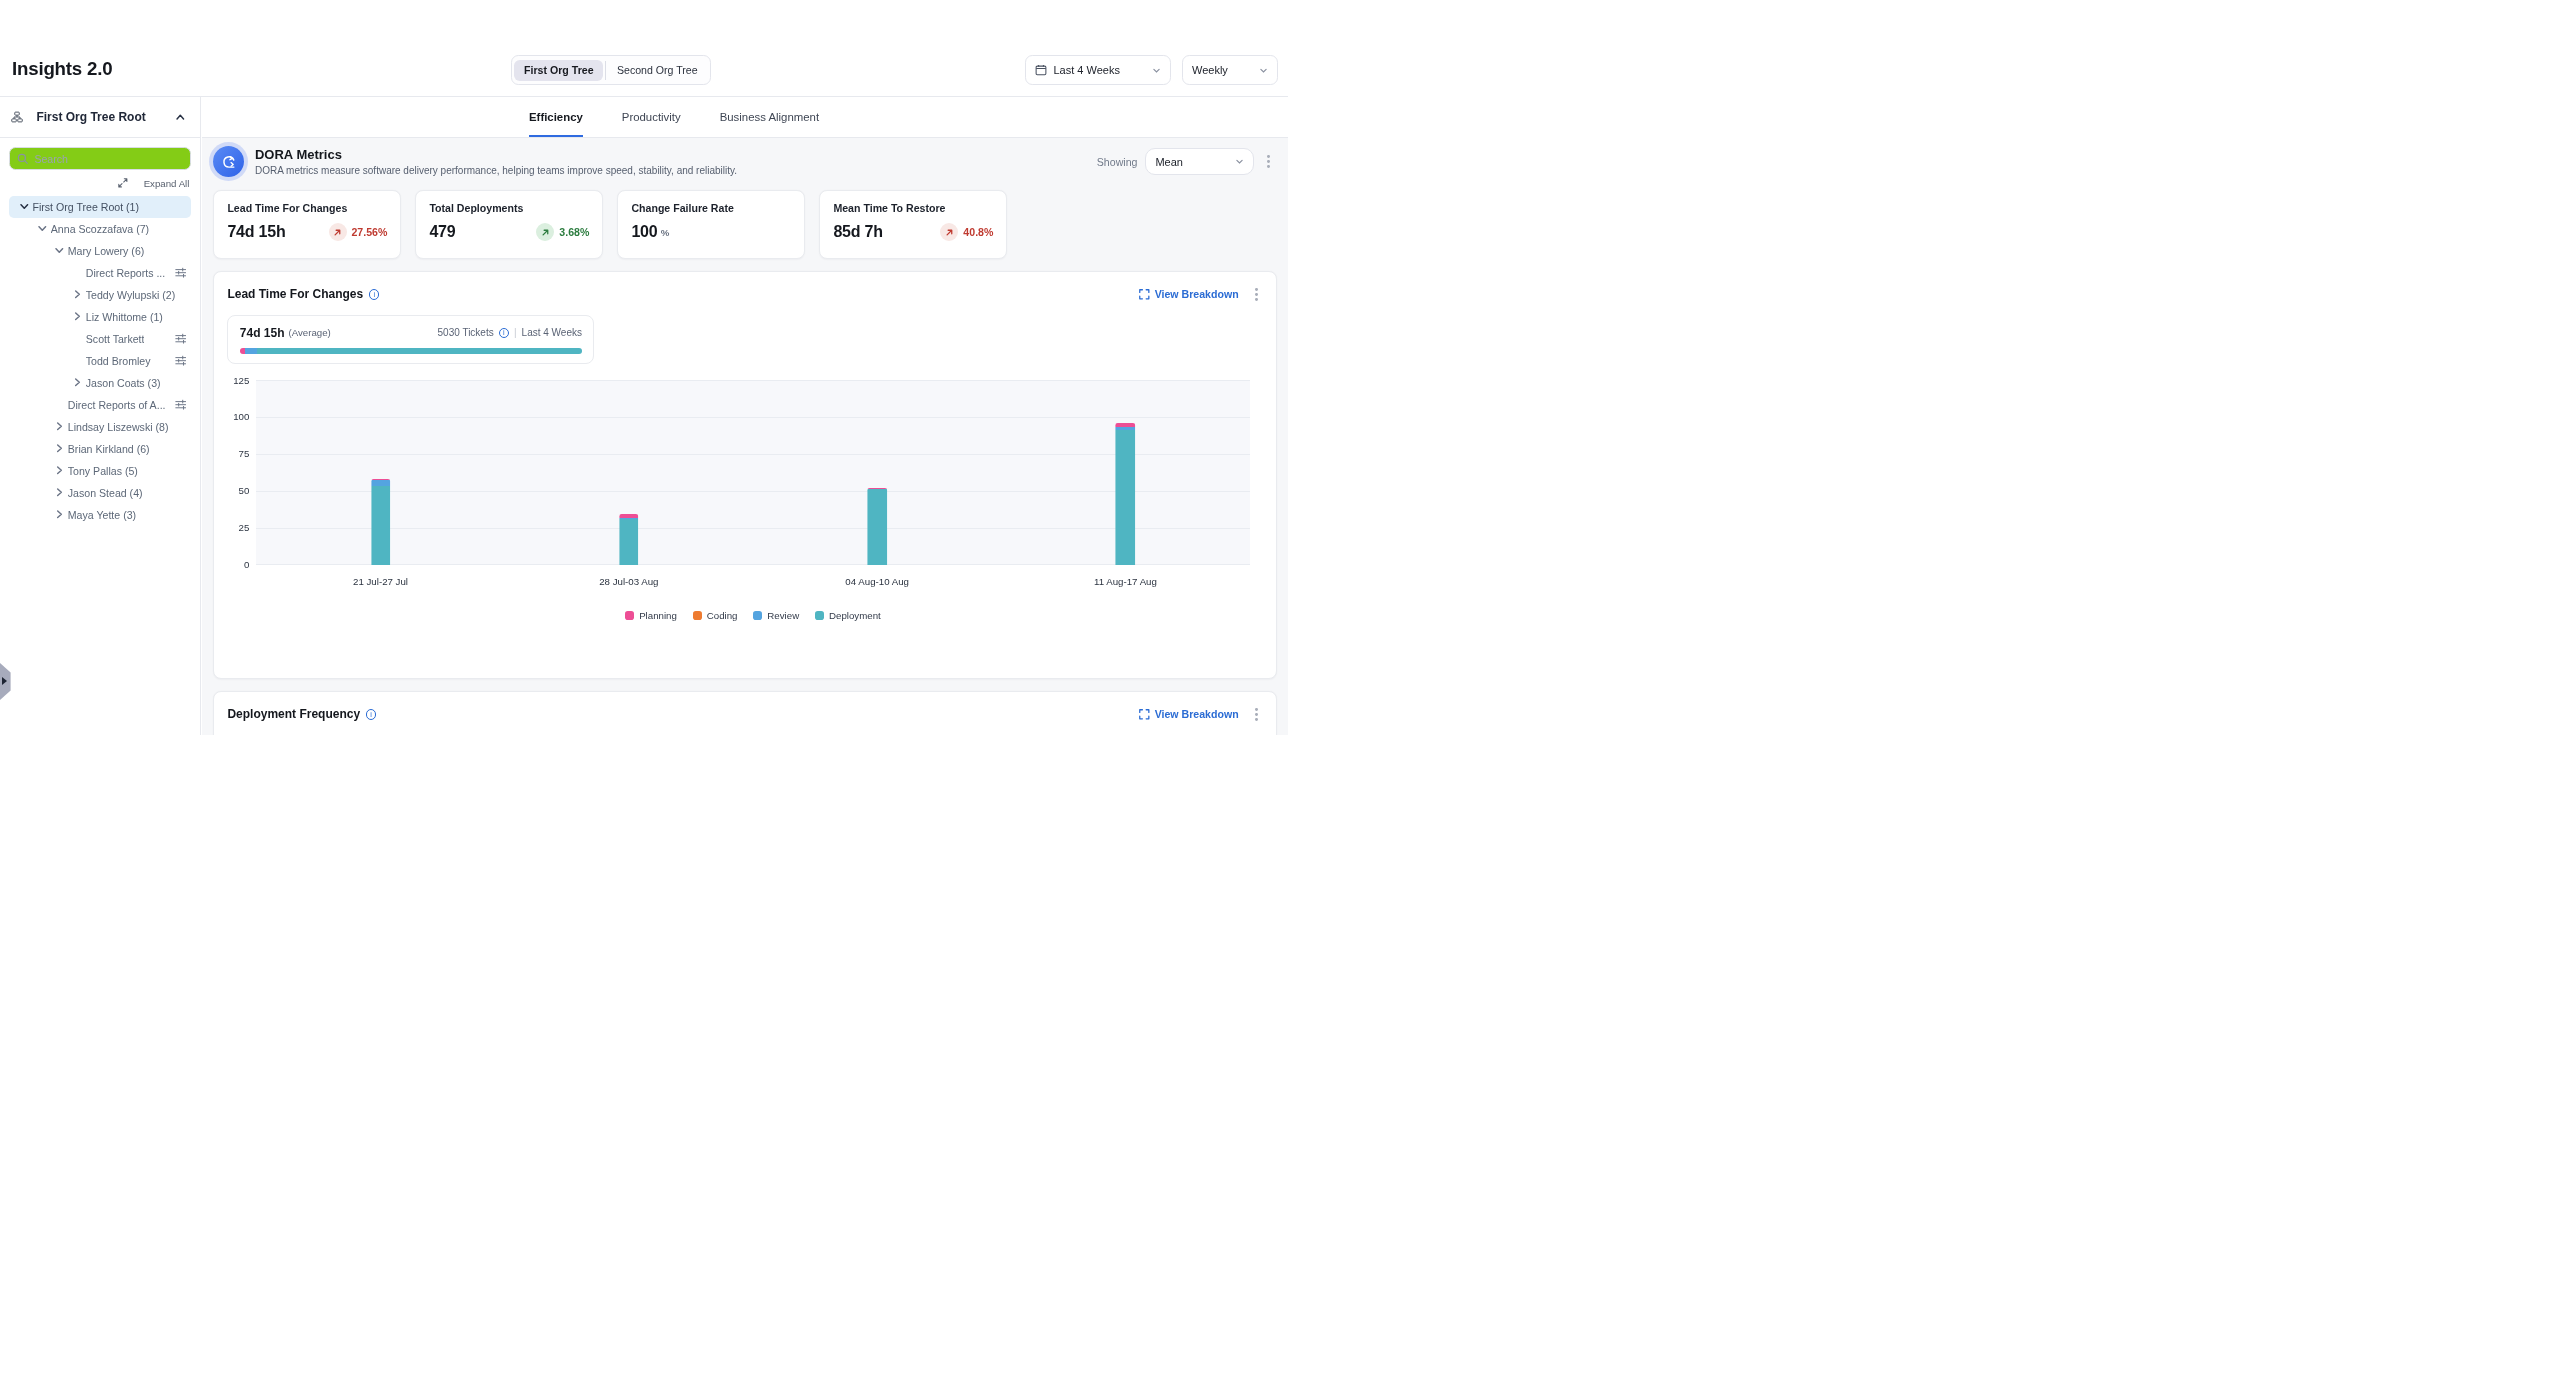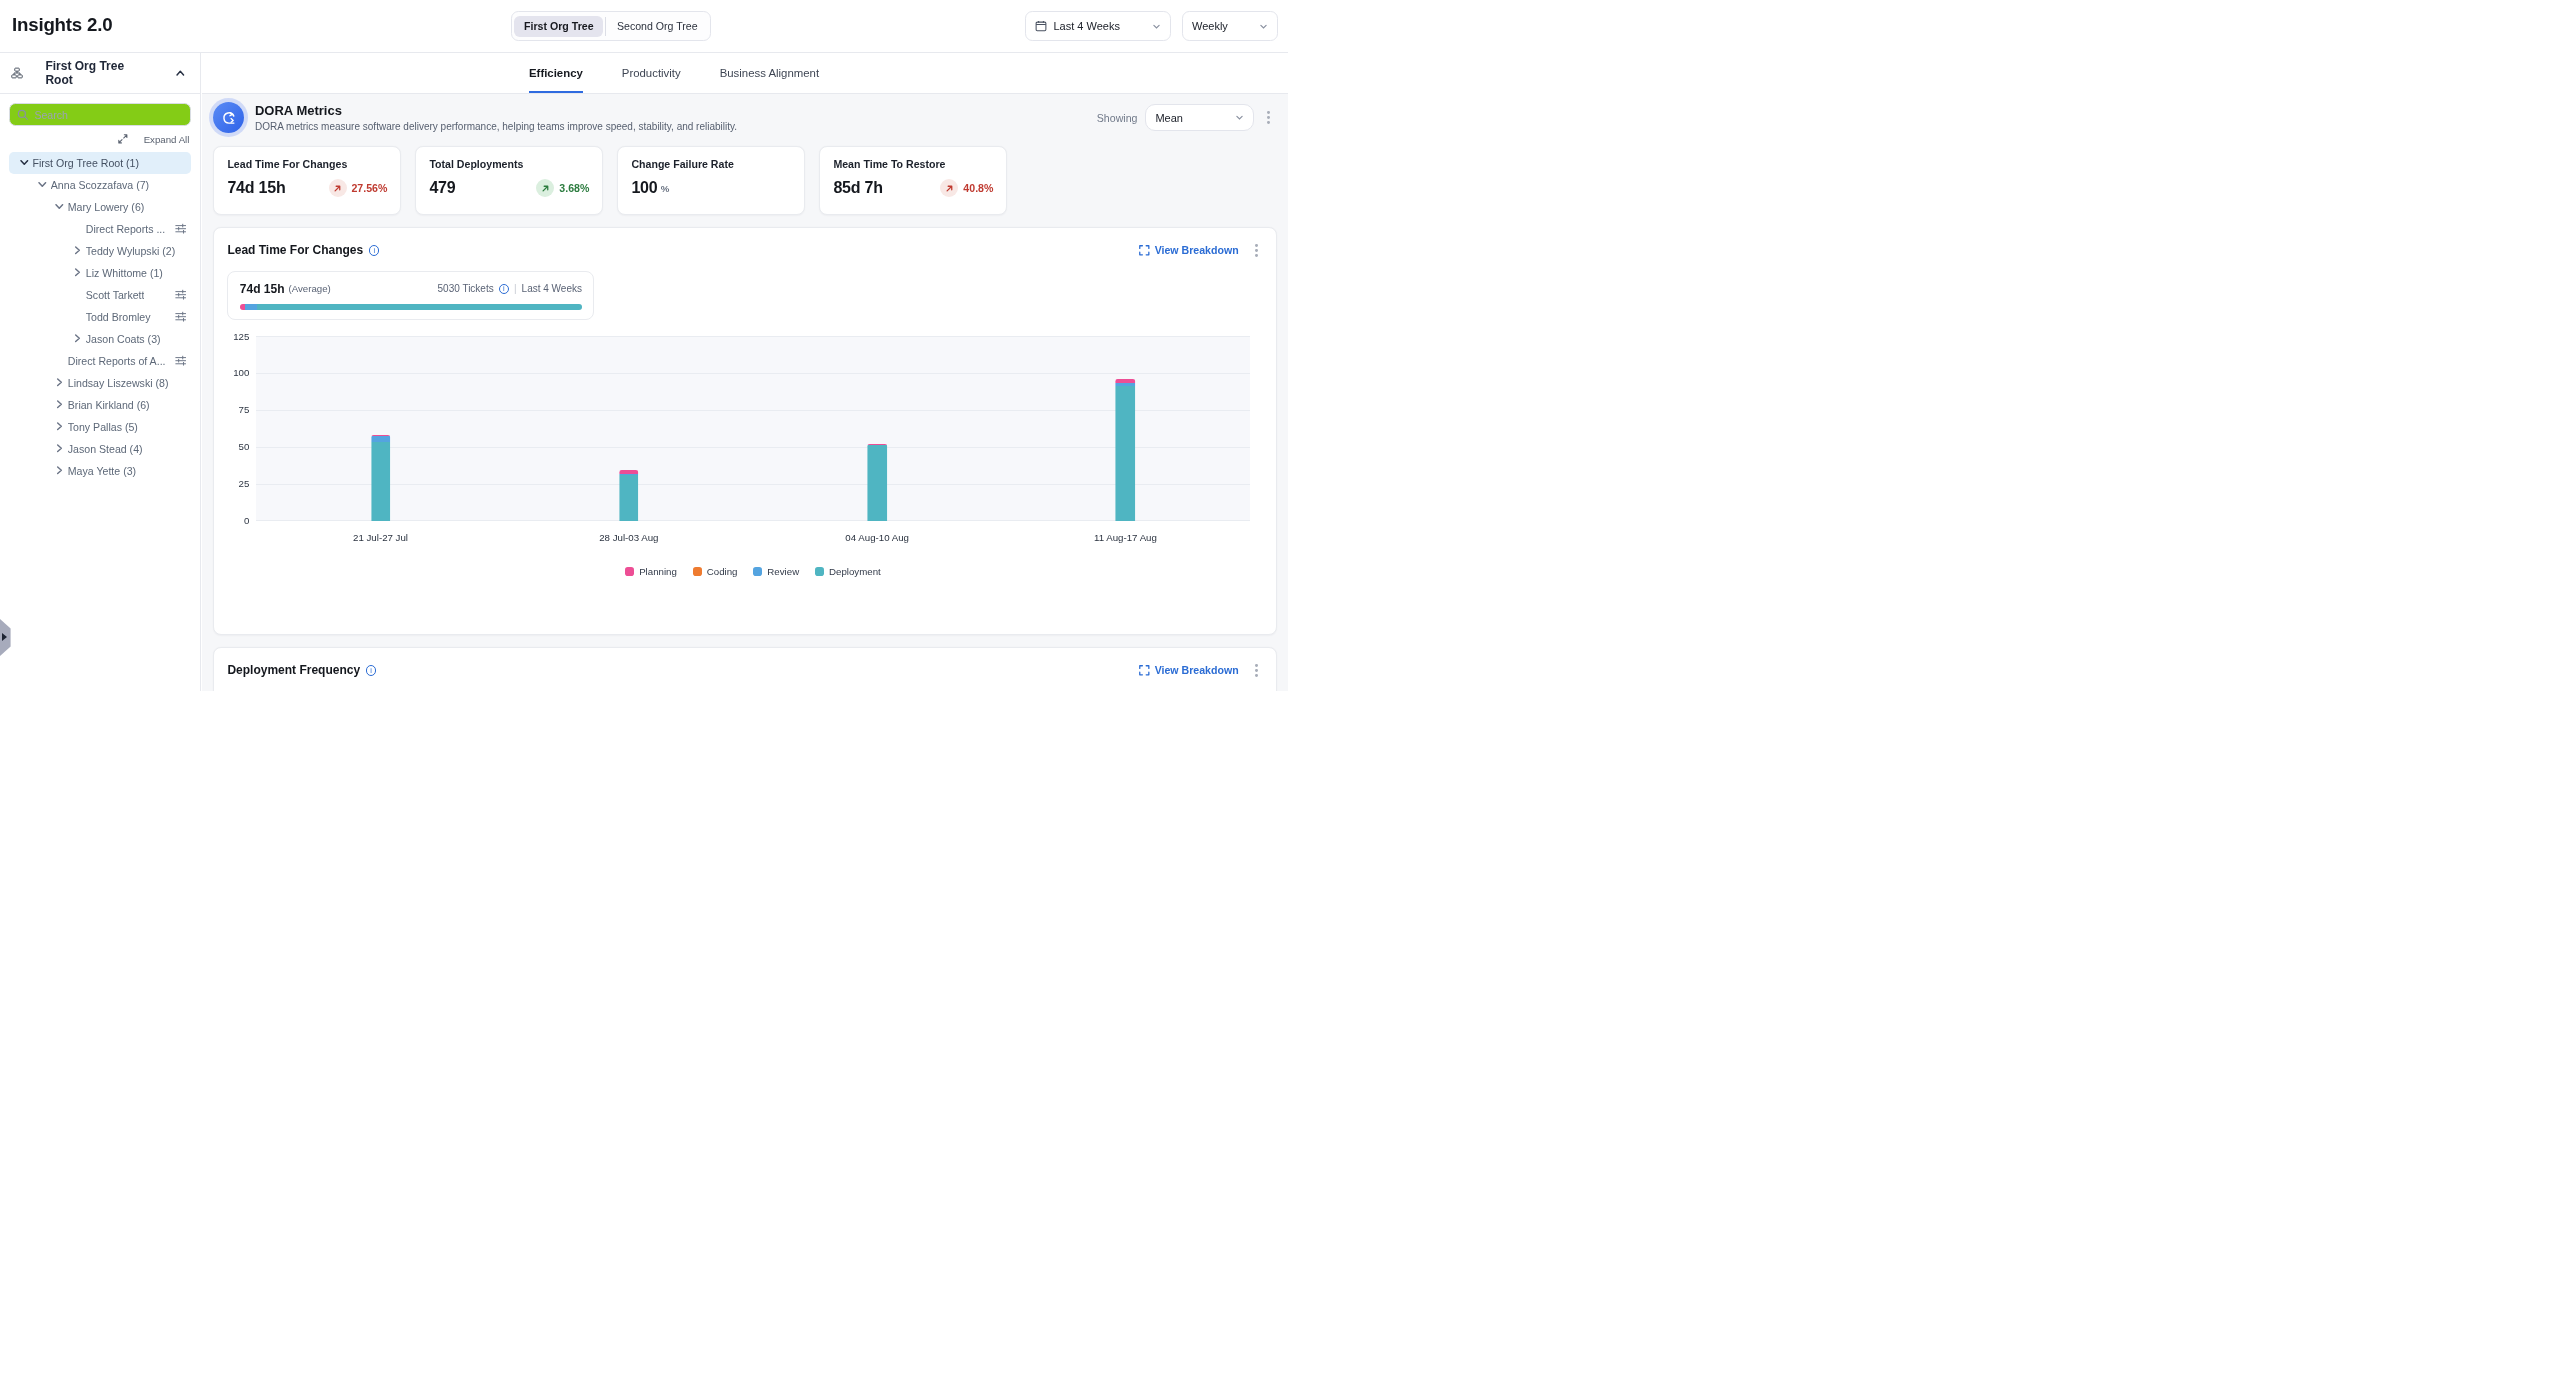--- a/index.html
+++ b/index.html
@@ -1,34 +1,34 @@
 <!DOCTYPE html>
 <html style="font-size:13px"><head>
 <meta charset="utf-8">
 <style>
   * { margin:0; padding:0; box-sizing:border-box; }
   body { font-family:"Liberation Sans", sans-serif; background:#fff; }
-  .screen { position:relative; width:1288px; height:691px; overflow:hidden; background:#fff; }
+  .screen { position:relative; width:1288px; height:691px; overflow:hidden; background:#fff;margin-top:44px; }
 
   
   .topbar { position:absolute; top:0; left:0; right:0; height:53px; background:#fff; border-bottom:0.8px solid #e7e9ee; z-index:5; }
   .app-title { position:absolute; left:12px; top:14px; font-size:18.7px; font-weight:800; color:#15181e; letter-spacing:-0.2px; }
   .seg { position:absolute; left:511px; top:11.4px; display:flex; align-items:center; border:0.8px solid #e3e5ec; background:#fdfdfe; border-radius:7.3px; padding:2.4px; height:30px; }
   .seg-btn { font-size:10.6px; color:#2c323e; padding:4.9px 9.7px; border-radius:5.7px; white-space:nowrap; cursor:pointer; }
   .seg-btn.active { background:#e4e4ee; font-weight:700; color:#17191f; }
   .seg-div { width:0.8px; height:19.5px; background:#dcdee6; margin:0 1.6px; }
   .dd { position:absolute; display:flex; align-items:center; gap:6.5px; border:0.8px solid #e3e5ec; border-radius:7.3px; background:#fff; height:30px; padding:0 9px; cursor:pointer; }
   .dd-range { left:1025px; top:11.4px; width:146px; }
   .dd-gran  { left:1182px; top:11.4px; width:96px; }
   .dd .lab { font-size:11px; color:#20242d; flex:1; }
   .chev-dn { color:#8a91a0; display:inline-flex; }
 
   
   .sidebar { position:absolute; top:53px; left:0; width:201px; bottom:0; background:#fff; border-right:0.8px solid #e7e9ee; z-index:4; }
-  .sb-head { display:flex; align-items:center; gap:22px; height:41px; padding:0 11.4px; border-bottom:0.8px solid #e7e9ee; }
+  .sb-head { display:flex; align-items:center; gap:13px; height:41px; padding:0 11.4px; border-bottom:0.8px solid #e7e9ee; }
   .sb-title { font-size:12px; font-weight:700; color:#212838; flex:1; }
   .search { display:flex; align-items:center; gap:5.7px; margin:9px 9px 0 9px; height:23px; border:0.8px solid #d9dde3; border-radius:6.5px; padding:0 7.3px; background:#84cc16; }
   .search input { border:none; outline:none; flex:1; font-size:10.6px; color:#333a47; font-family:"Liberation Sans",sans-serif; background:transparent; }
   .search input::placeholder { color:#9aa3b1; }
   .expand-row { display:flex; justify-content:flex-end; gap:16px; margin:8px 10.6px 0 0; font-size:9.7px; color:#59616f; cursor:pointer; }
   .tree { margin-top:6.5px; }
   .trow { height:22px; display:flex; align-items:center; margin:0 9px; font-size:10.6px; color:#5d6878; border-radius:4.9px; cursor:pointer; }
   .trow.sel { background:#e1effa; color:#445062; }
   .chev { width:10.6px; height:10.6px; display:inline-flex; align-items:center; justify-content:center; margin-right:3.2px; color:#6b7486; flex:none; }
   .trow.sel .chev { color:#273043; }

